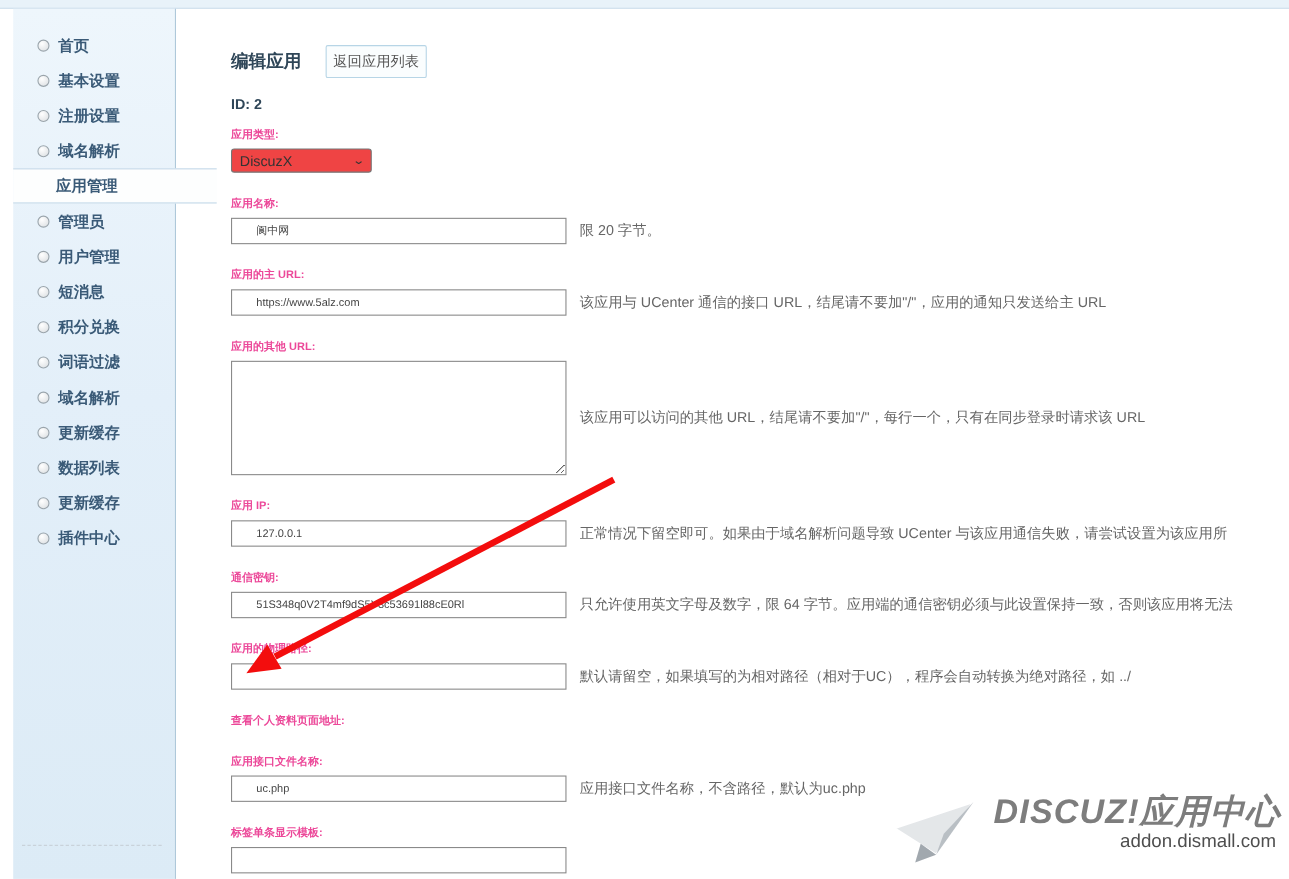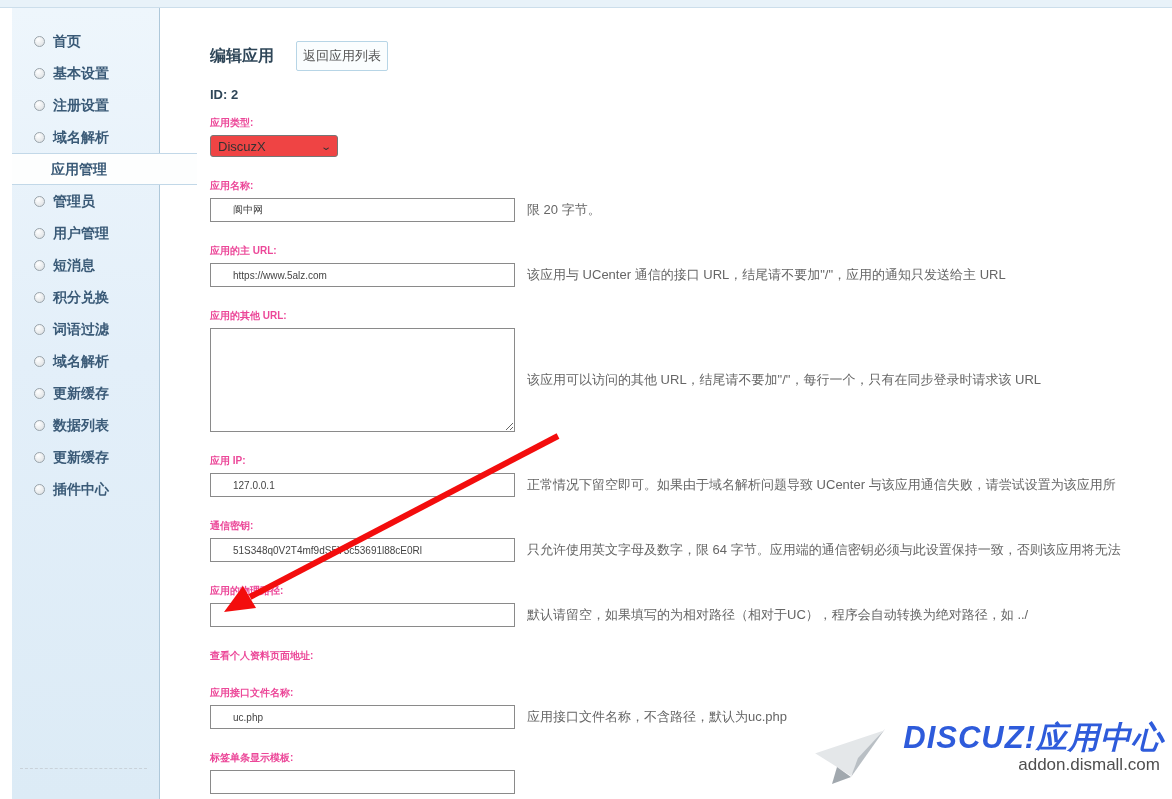--- a/index.html
+++ b/index.html
@@ -45,21 +45,21 @@
   .hint{font-size:13px;color:#666;white-space:nowrap;flex:0 0 auto;}
   
   .red-note{position:absolute;left:553px;top:417px;font-size:17px;font-weight:bold;
             color:#f30d0d;white-space:nowrap;z-index:5;}
   .arrow-svg{position:absolute;left:0;top:0;width:1172px;height:799px;
              pointer-events:none;z-index:4;}
   
   .watermark{position:absolute;right:8px;bottom:12px;z-index:3;display:flex;
              align-items:flex-start;opacity:0.92;}
   .wm-text{text-align:right;}
-  .wm-brand{font-size:31px;font-weight:bold;font-style:italic;color:#1d4ed8;
+  .wm-brand{font-size:31px;font-weight:bold;font-style:italic;color:#737373;
             letter-spacing:1px;text-shadow:1px 1px 0 #fff,-1px -1px 0 #fff;line-height:34px;}
   .wm-domain{font-size:17px;color:#404040;text-shadow:1px 1px 0 #fff;line-height:20px;
              margin-right:4px;}
   .wm-plane{margin:6px 14px 0 0;}
 </style>
 </head>
 <body>
 
 <div class="page">
   <div class="topstrip"></div>

